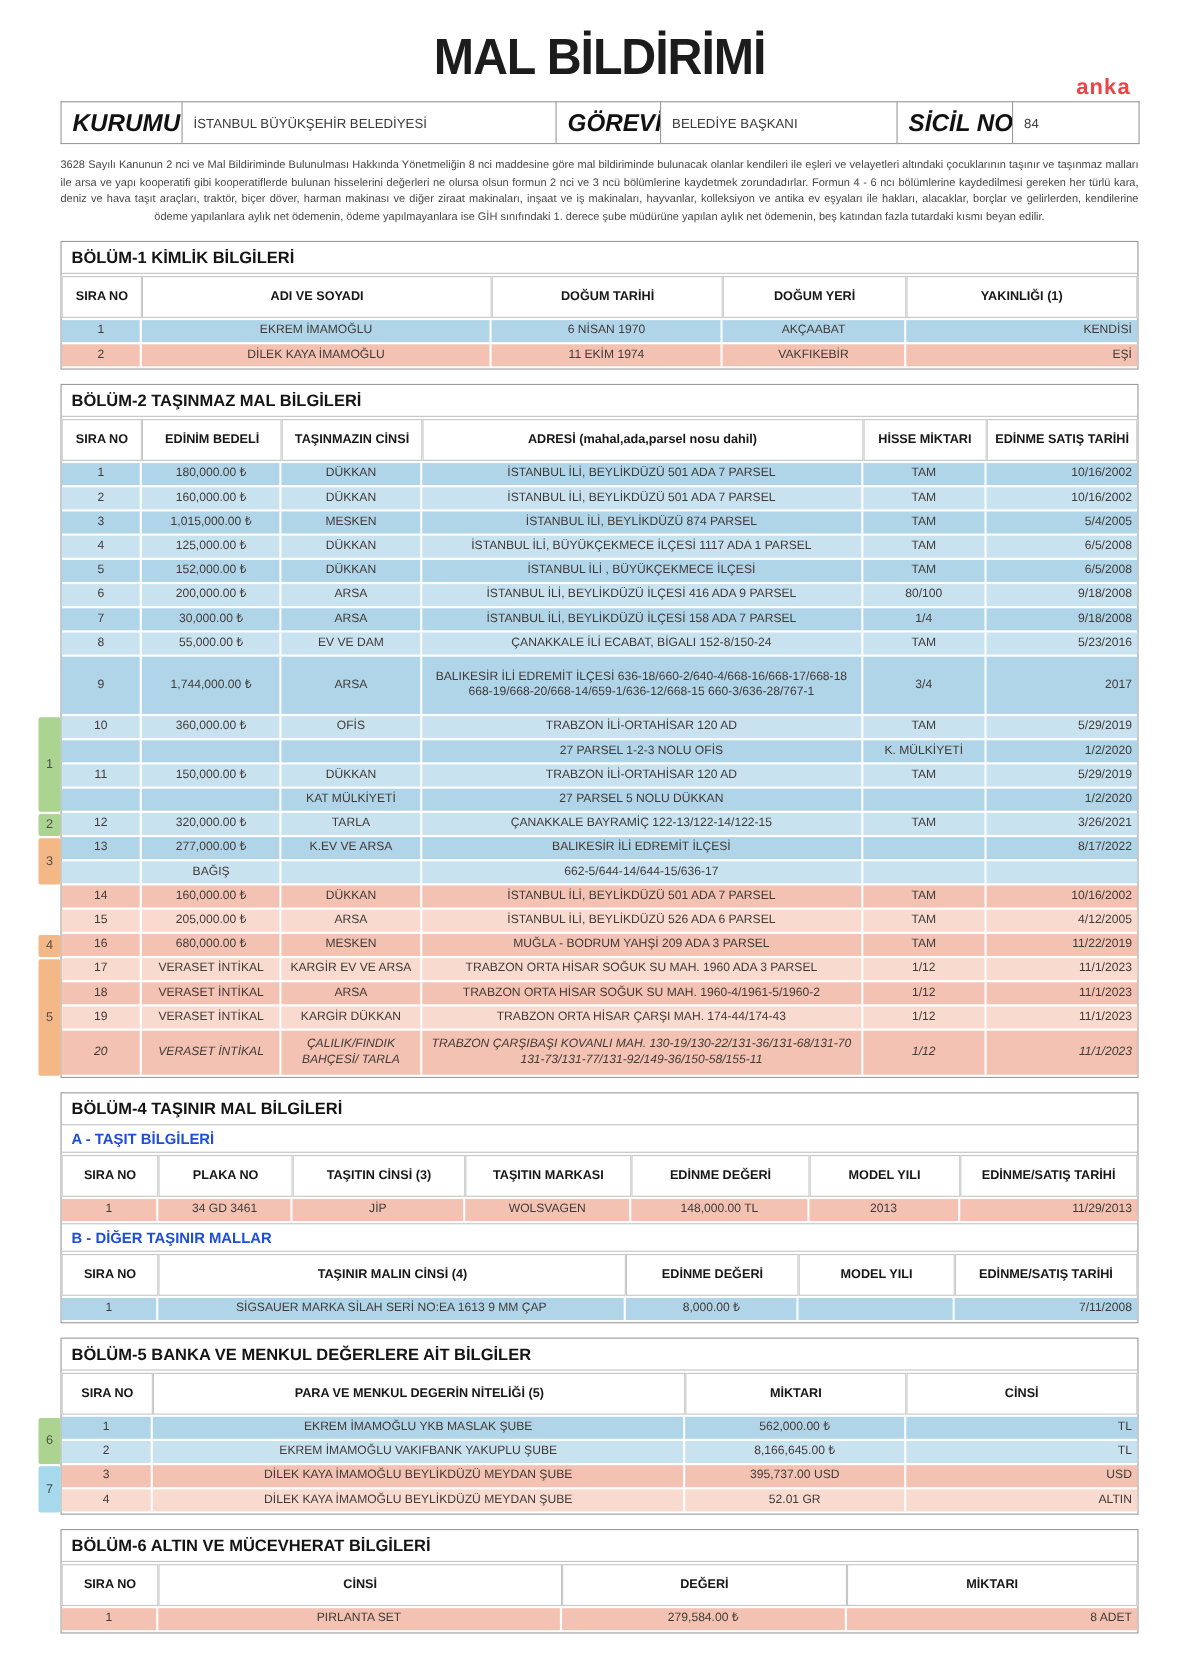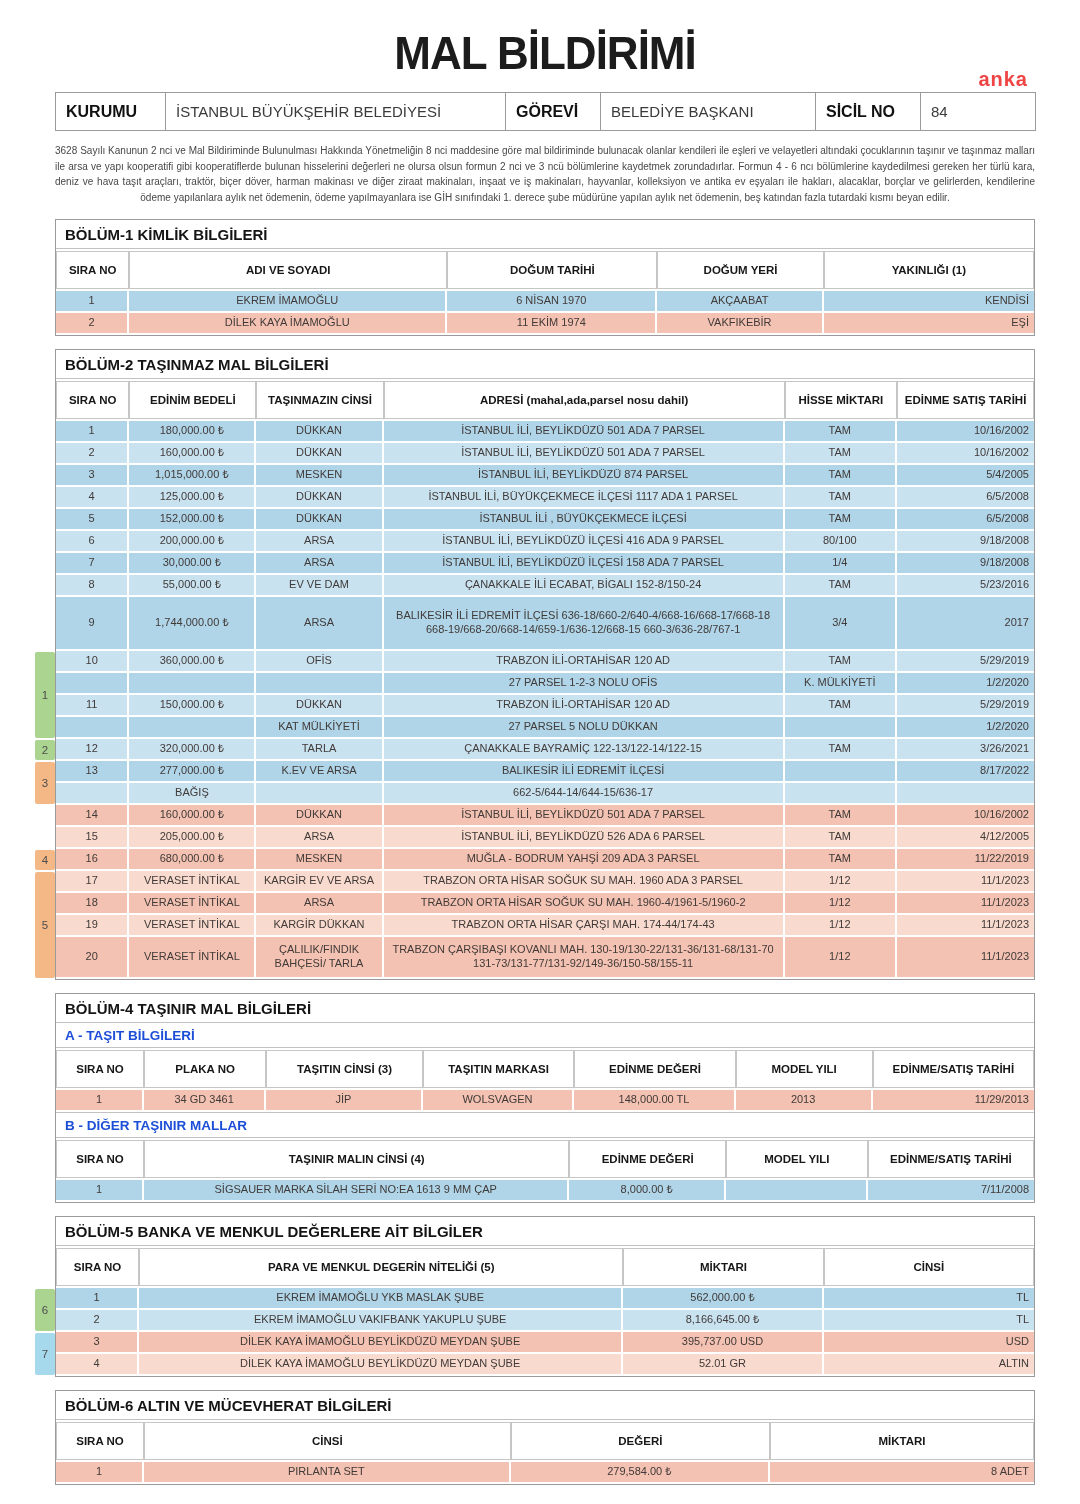--- a/index.html
+++ b/index.html
@@ -19,23 +19,23 @@
   }
   .watermark {
     position: absolute; top: 68px; right: 52px;
     font-size: 20px; font-weight: 800; color: #ef4444; letter-spacing: 1px;
   }
 
   
   .info-table { width: 980px; border-collapse: collapse; table-layout: fixed; }
   .info-table td {
     border: 1px solid #9a9a9a; height: 38px; padding: 4px 10px; vertical-align: middle;
-    font-size: 15px; white-space: nowrap; overflow: hidden;
-  }
-  .info-table td.lbl { font-weight: 800; font-size: 16px; color:#111; }
+    font-size: 12px; white-space: nowrap; overflow: hidden;
+  }
+  .info-table td.lbl { font-weight: 800; font-size: 22px; color:#111;font-style:italic; }
   .info-table td.val { color:#3a3a3a; }
 
   
   .legal {
     margin: 12px 0 14px 0; width: 980px;
     font-size: 10px; line-height: 1.55; color: #474747;
     text-align: justify; text-align-last: center;
   }
 
   
@@ -347,21 +347,21 @@
             <td>11/1/2023</td>
           </tr>
           <tr class="p2">
             <td>19</td>
             <td>VERASET İNTİKAL</td>
             <td>KARGİR DÜKKAN</td>
             <td>TRABZON ORTA HİSAR ÇARŞI MAH. 174-44/174-43</td>
             <td>1/12</td>
             <td>11/1/2023</td>
           </tr>
-          <tr class="p1" style="height: 40px;">
+          <tr class="p1" style="height: 40px; font-style: italic;">
             <td>20</td>
             <td>VERASET İNTİKAL</td>
             <td>ÇALILIK/FINDIK BAHÇESİ/ TARLA</td>
             <td>TRABZON ÇARŞIBAŞI KOVANLI MAH. 130-19/130-22/131-36/131-68/131-70 131-73/131-77/131-92/149-36/150-58/155-11</td>
             <td>1/12</td>
             <td>11/1/2023</td>
           </tr>
         </tbody>
       </table>
   <div class="marker m-green" style="top: 302px; height: 86px;">1</div>

